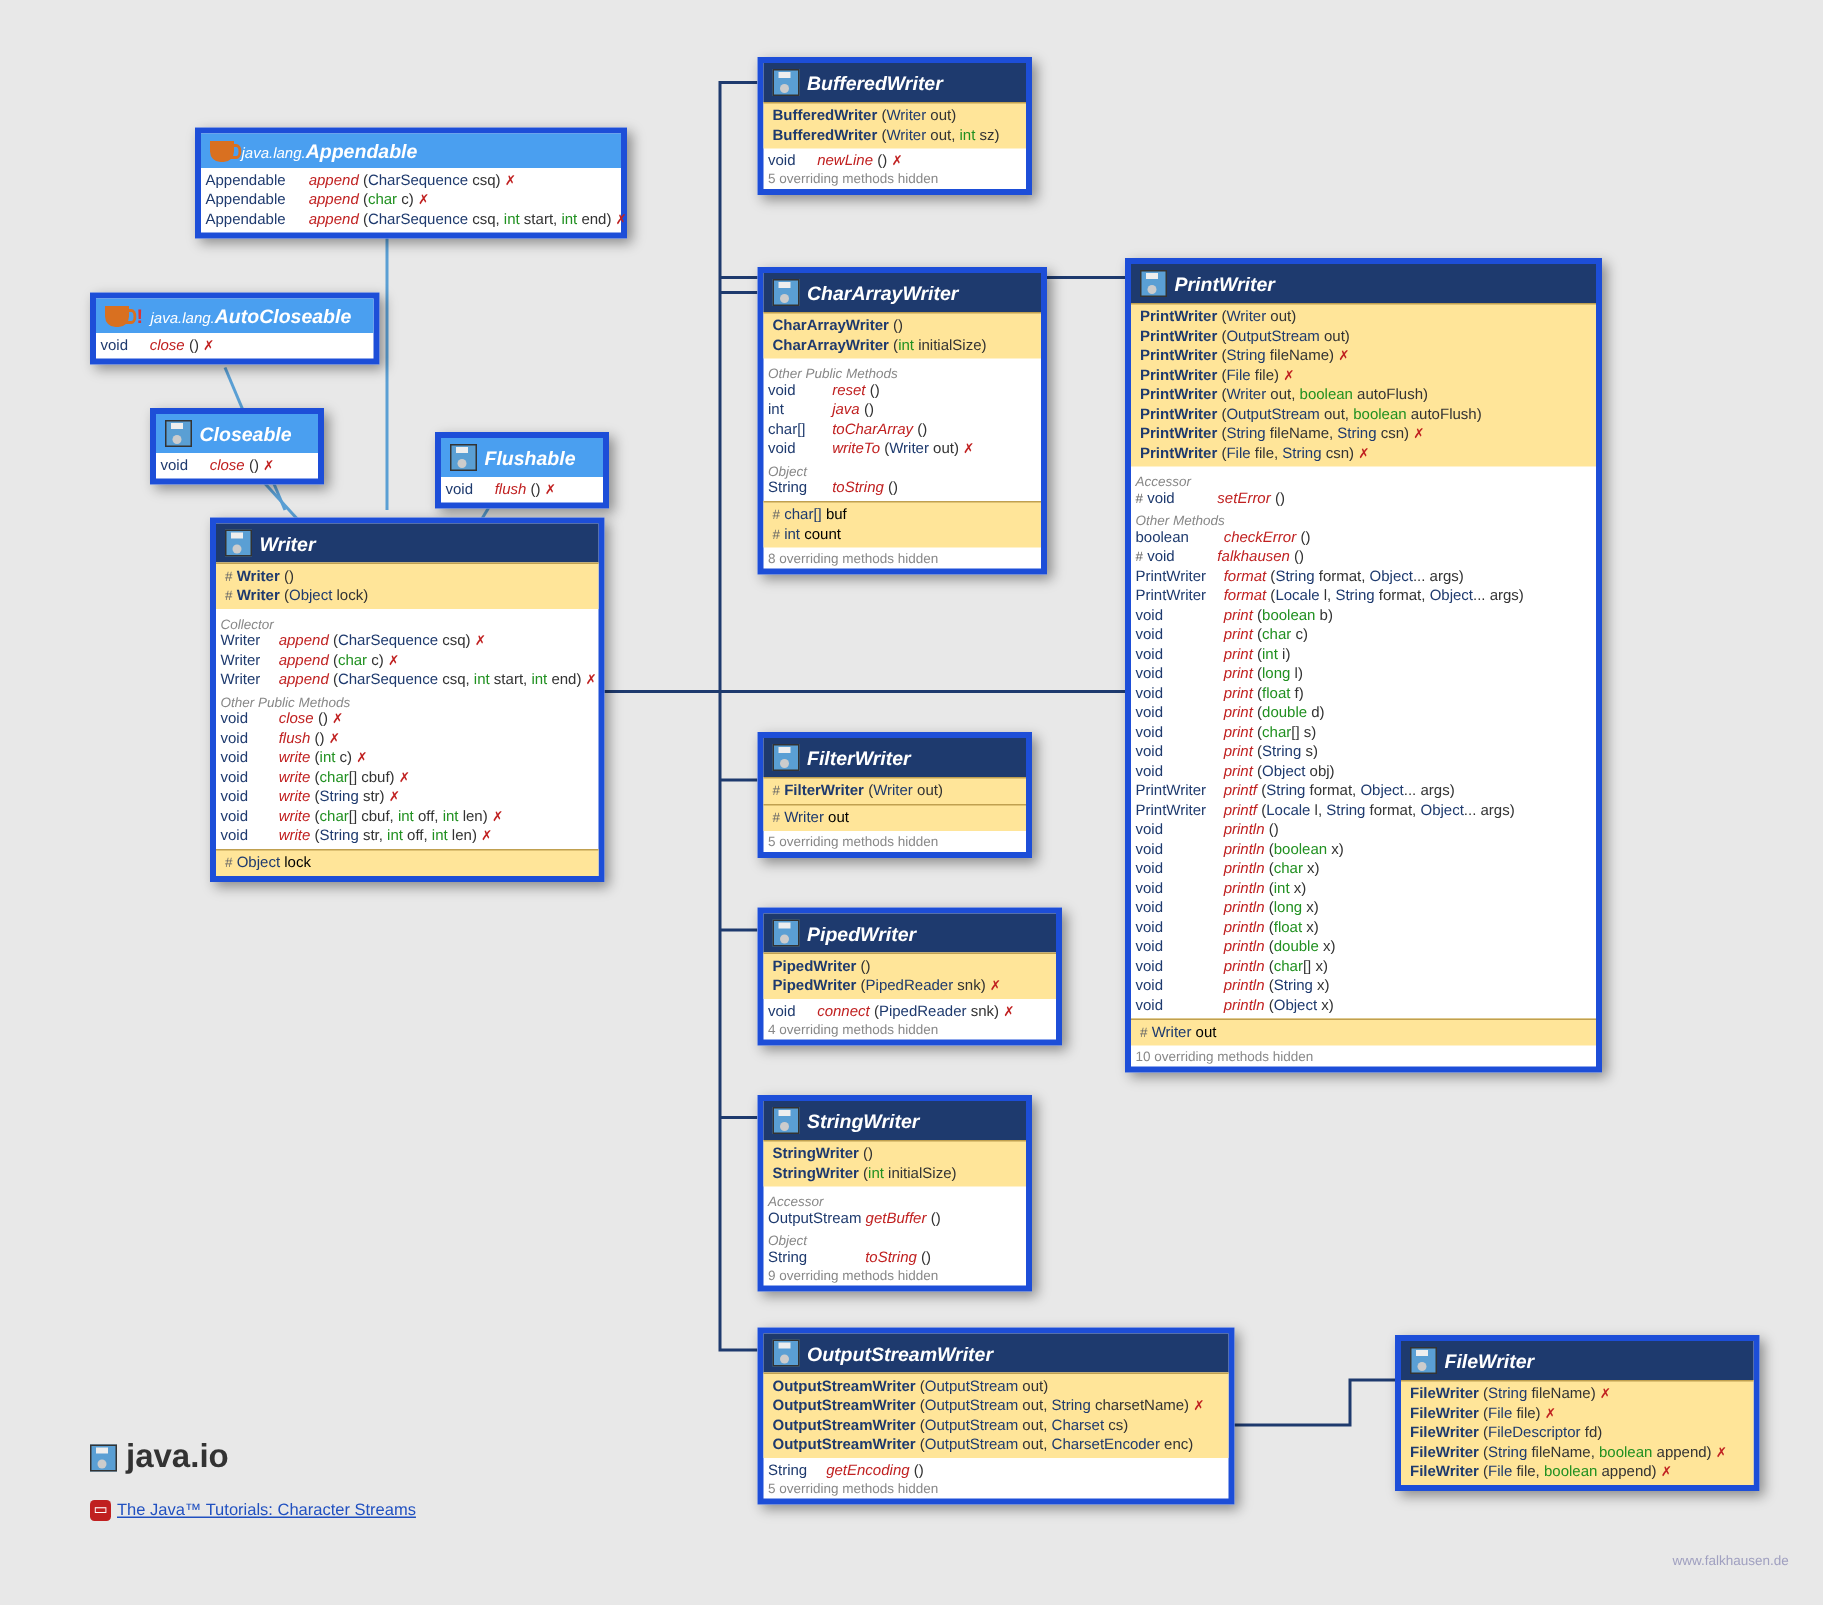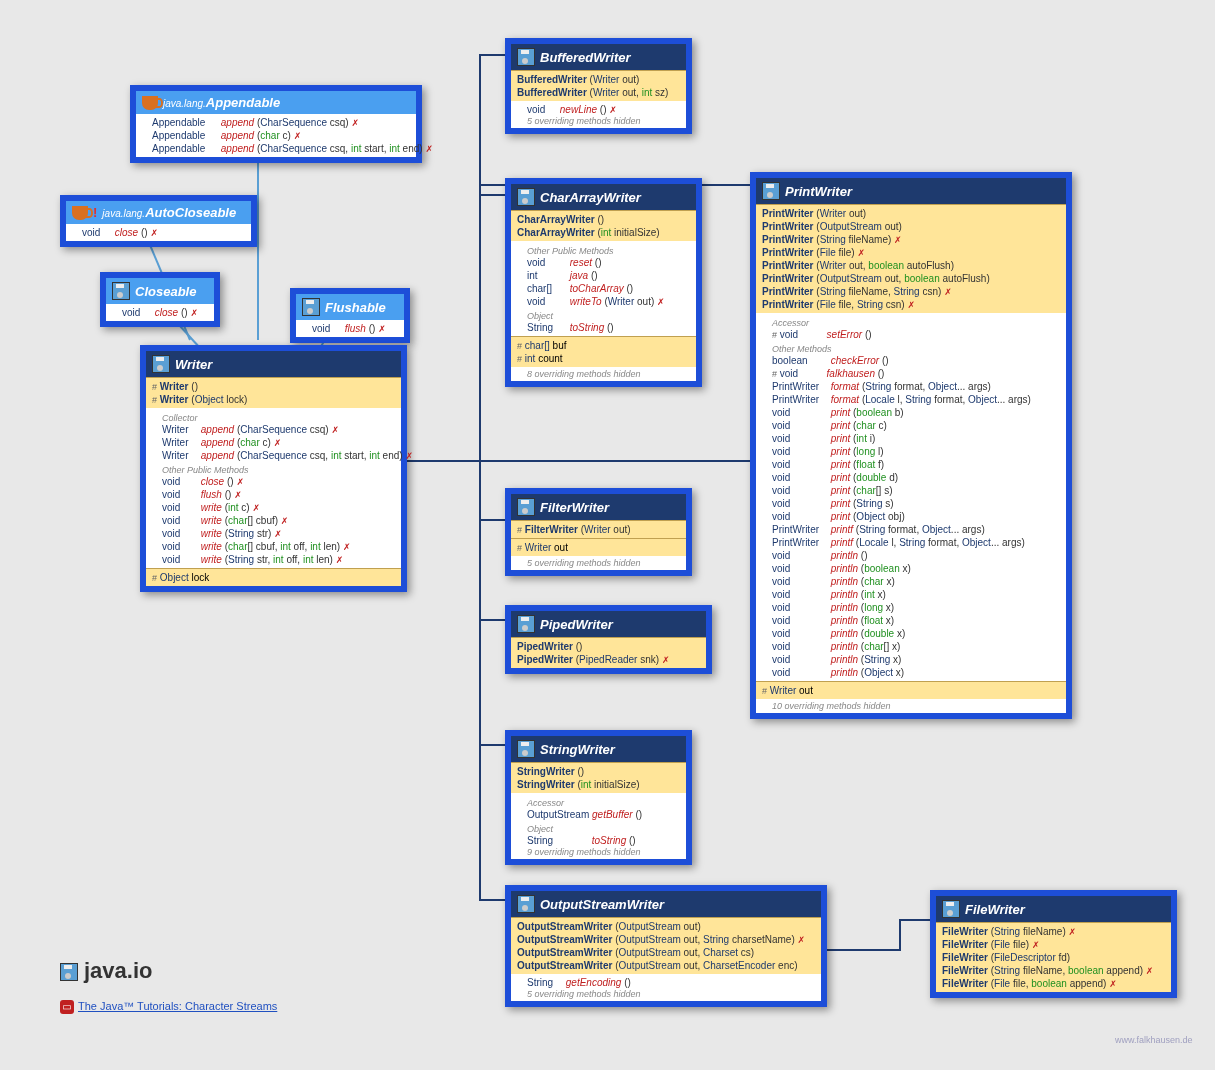--- a/index.html
+++ b/index.html
@@ -1,31 +1,31 @@
 <!DOCTYPE html>
 <html><head>
 <meta charset="utf-8">
 <style>
 body{margin:0;padding:0;background:#e8e8e8;font-family:Verdana,Arial,sans-serif;font-size:10px;position:relative;width:1215px;height:1070px}
-.box{position:absolute;background:#fff;border:6px solid #1d4ed8;box-shadow:3px 3px 8px rgba(0,0,0,0.4)}
+.box{position:absolute;background:#fff;border:4px solid #1d4ed8;box-shadow:3px 3px 8px rgba(0,0,0,0.4)}
 .hdr{background:#1e3a6e;padding:4px 6px;display:flex;align-items:center;gap:5px}
 .hdr-blue{background:#4a9ff0}
 .hdr .title{color:#fff;font-weight:bold;font-size:13px;font-style:italic}
 .hdr .pkg{color:#fff;font-size:10px;font-style:italic}
 .disk{width:16px;height:16px;background:#5a9fd4;border:1px solid #333;display:inline-block;position:relative}
 .disk::before{content:"";position:absolute;top:1px;left:3px;width:8px;height:4px;background:#eee}
 .disk::after{content:"";position:absolute;bottom:1px;left:4px;width:6px;height:6px;background:#ccc;border-radius:50%}
 .cup{width:16px;height:14px;background:#d97020;border-radius:0 0 7px 7px;position:relative;display:inline-block}
 .cup::after{content:"";position:absolute;right:-5px;top:2px;width:5px;height:6px;border:2px solid #d97020;border-left:none;border-radius:0 50% 50% 0}
 .red-excl{color:#e03030;font-weight:bold;font-size:13px}
 .band{background:#ffe599;padding:2px 6px;border-top:1px solid #c0a050}
-.body{padding:2px 16px}
+.body{padding:2px 3px}
 .row{padding:1px 0;white-space:nowrap}
 .section{color:#888;font-style:italic;font-size:9px;padding-top:3px}
-.hidden{color:#888;font-style:italic;font-size:9px}
+.hidden{color:#888;font-size:9px}
 .ret{color:#1e3a6e;display:inline-block}
 .method{color:#c02020;font-style:italic}
 .args{color:#333}
 .type{color:#1e3a6e}
 .kw-int{color:#209020}
 .throws{color:#c02020;font-size:9px}
 .ctor{color:#1e3a6e;font-weight:bold}
 .proto{color:#666;font-size:9px}
 svg.lines{position:absolute;top:0;left:0;pointer-events:none}
 .pkgtitle{position:absolute;font-weight:bold;font-size:22px;color:#333}
@@ -196,20 +196,26 @@
 </div>
 
 <div class="box" style="left:505px;top:605px;width:195px">
 <div class="hdr">
       <span class="disk"></span>
       <span class="title">PipedWriter</span>
     </div>
 <div class="band" id="pipedwriter-ctors">
       <div class="row"><span class="ctor">PipedWriter</span> <span class="args">()</span></div>
       <div class="row"><span class="ctor">PipedWriter</span> <span class="args">(<span class="type">PipedReader</span> snk)</span> <span class="throws">✗</span></div>
+    </div>
+<div class="body">
+      <div id="pipedwriter-m">
+        <div class="row"><span class="ret" style="min-width:30px">void</span> <span class="method">connect</span> <span class="args">(<span class="type">PipedReader</span> snk)</span> <span class="throws">✗</span></div>
+      </div>
+      <div class="hidden">4 overriding methods hidden</div>
     </div>
 </div>
 
 <div class="box" style="left:505px;top:730px;width:175px">
 <div class="hdr">
       <span class="disk"></span>
       <span class="title">StringWriter</span>
     </div>
 <div class="band" id="stringwriter-ctors">
       <div class="row"><span class="ctor">StringWriter</span> <span class="args">()</span></div>

